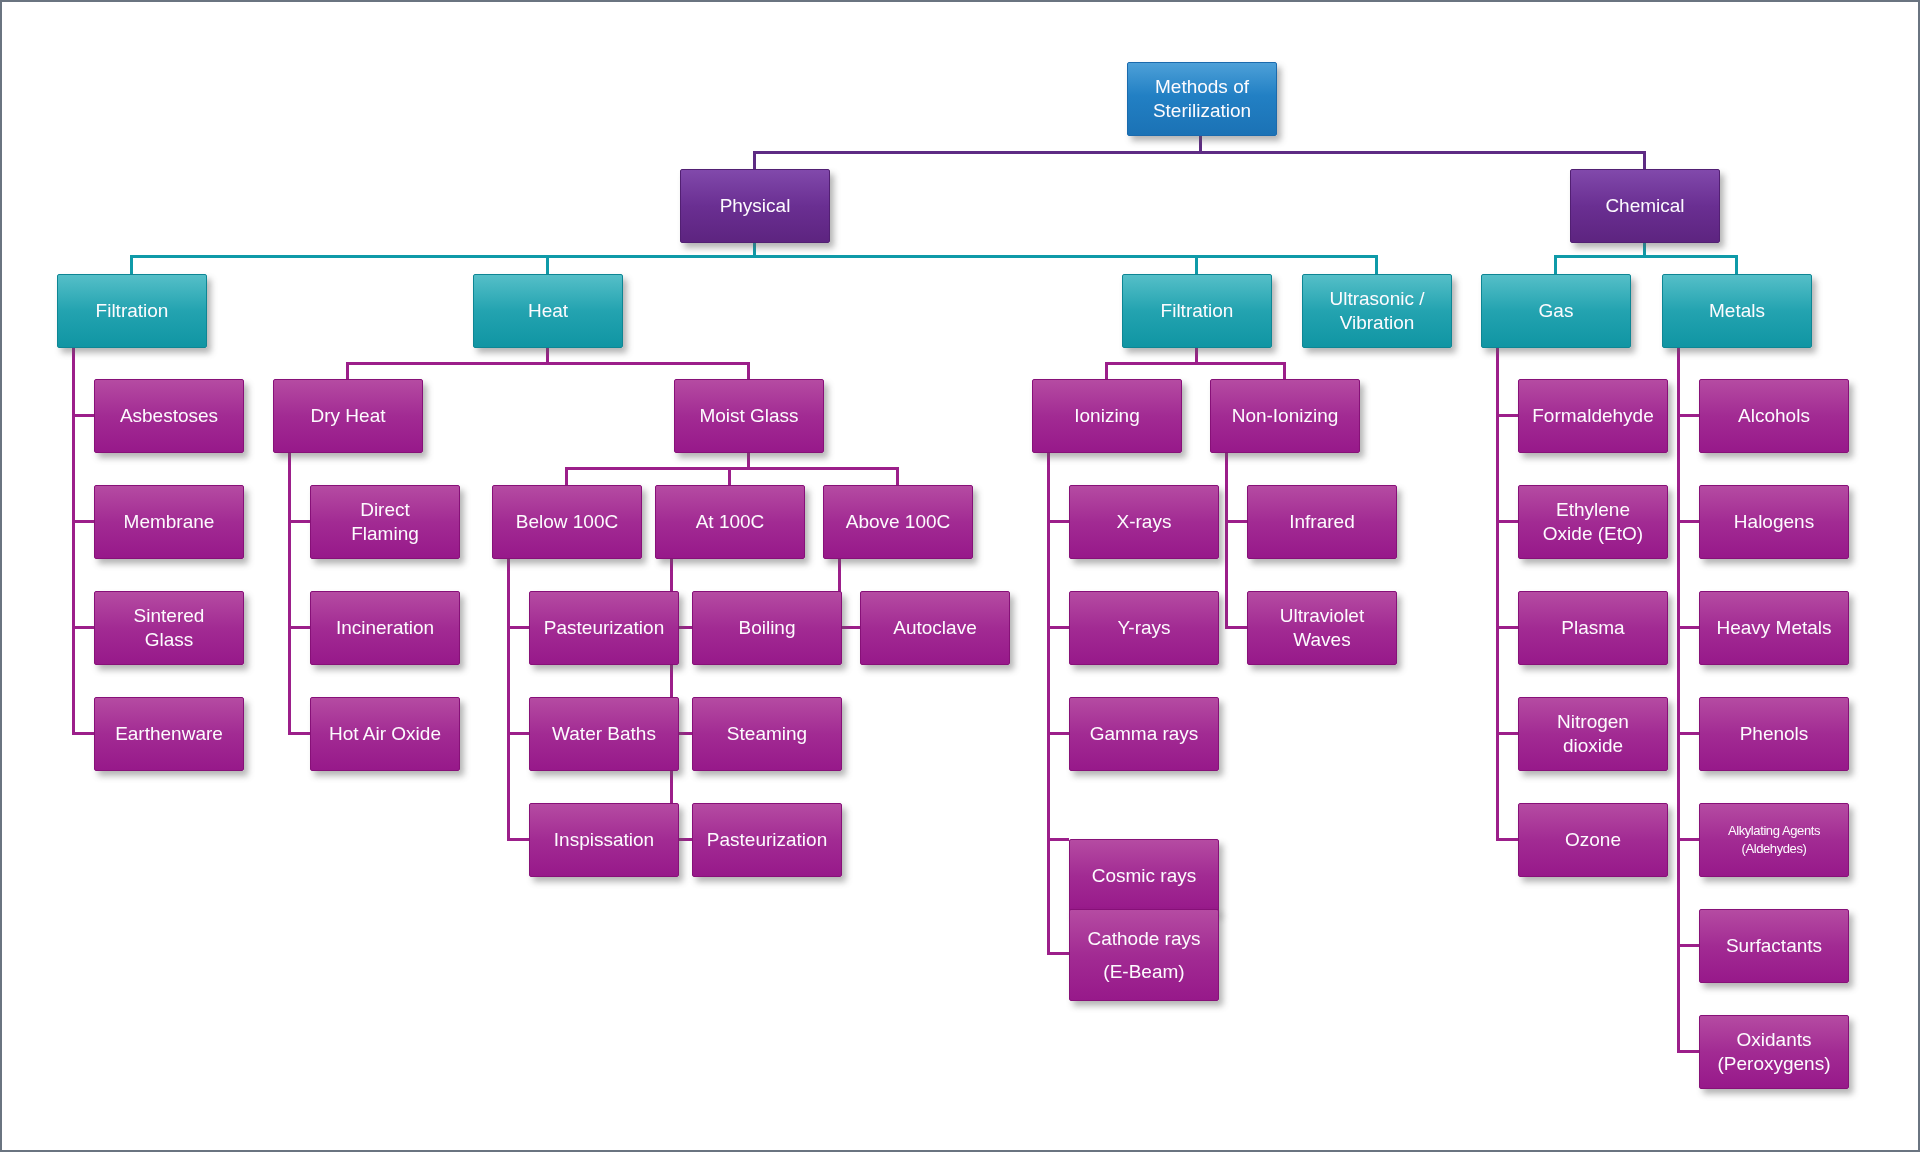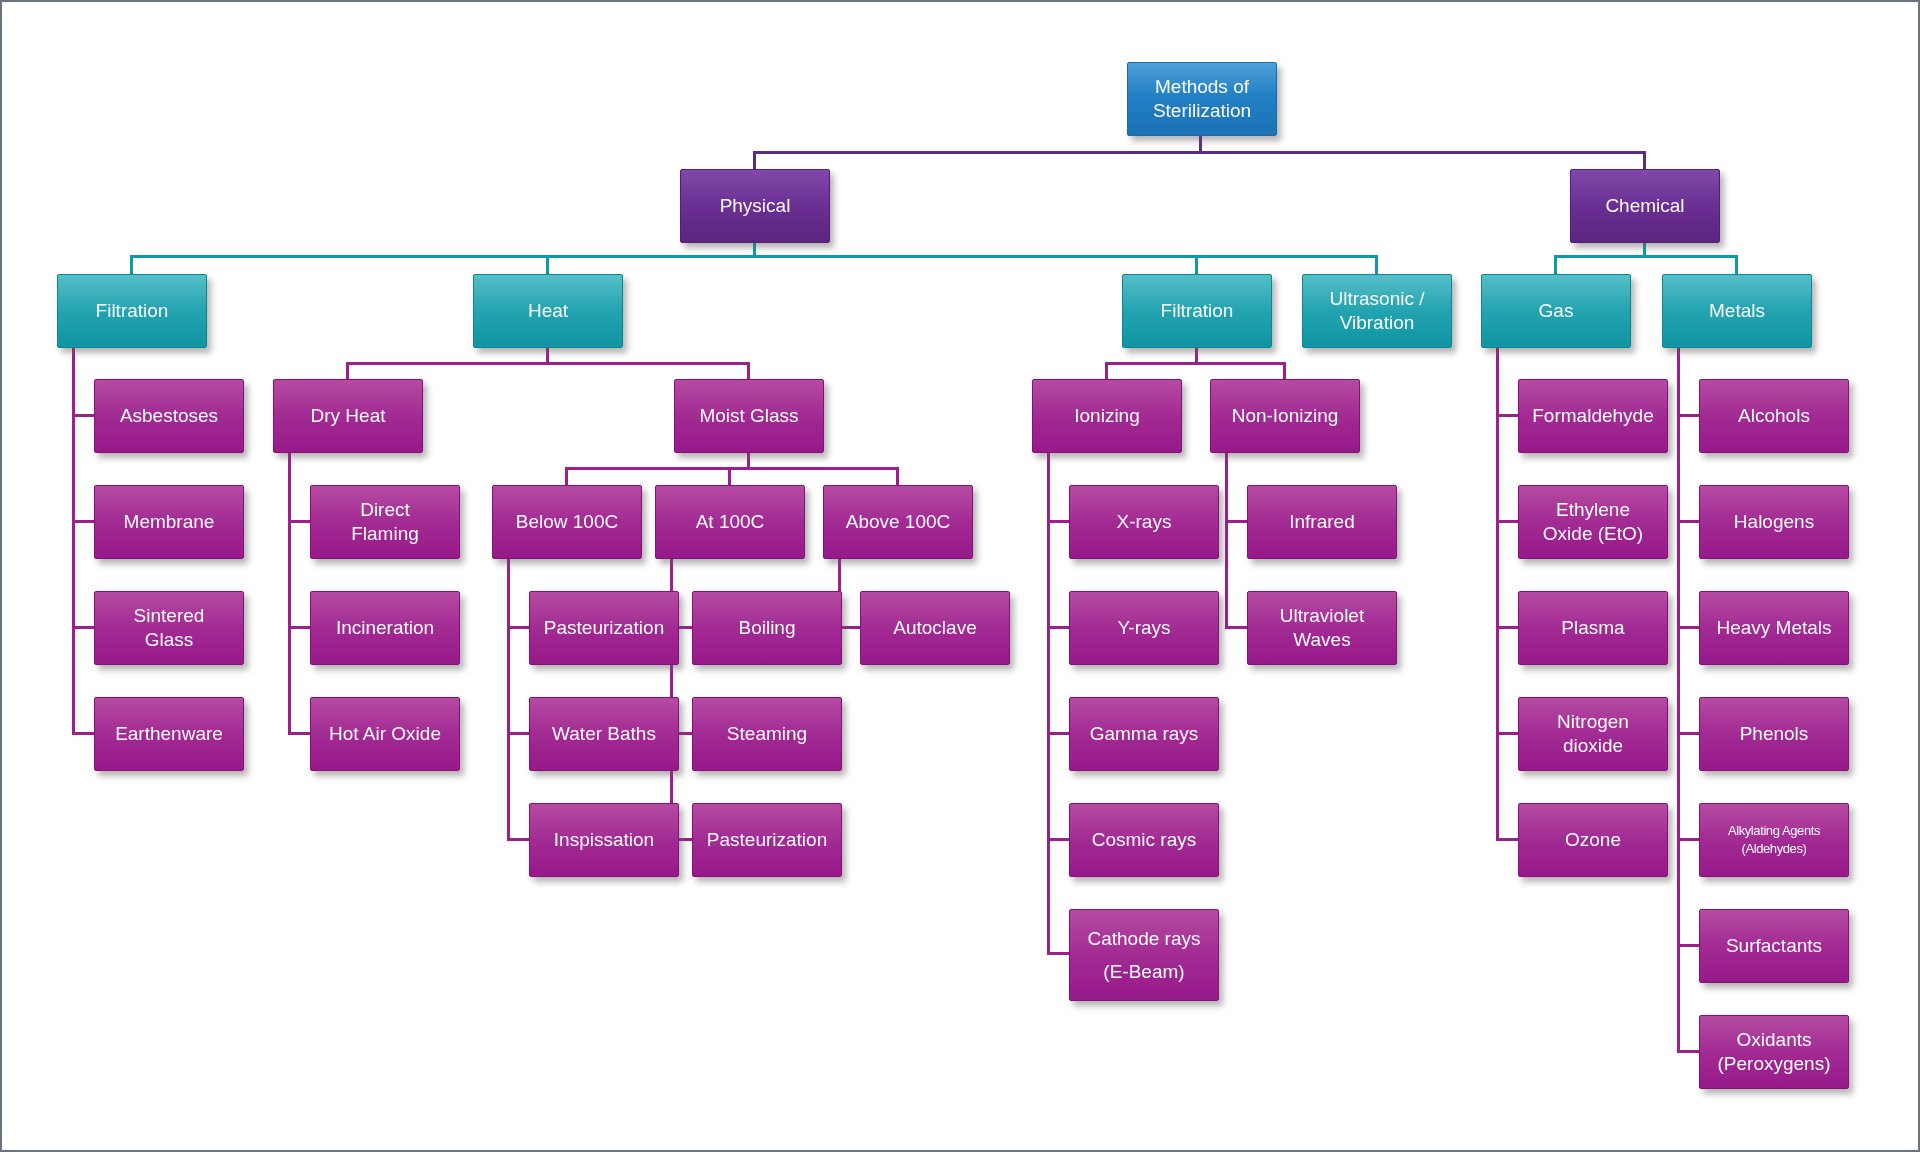--- a/index.html
+++ b/index.html
@@ -171,21 +171,21 @@
     <div class="node c-mag" style="left:690px;top:801px">Pasteurization</div>
 
     <div class="node c-mag" style="left:858px;top:589px">Autoclave</div>
 
     <div class="node c-mag" style="left:1030px;top:377px">Ionizing</div>
     <div class="node c-mag" style="left:1208px;top:377px">Non-Ionizing</div>
 
     <div class="node c-mag" style="left:1067px;top:483px">X-rays</div>
     <div class="node c-mag" style="left:1067px;top:589px">Y-rays</div>
     <div class="node c-mag" style="left:1067px;top:695px">Gamma rays</div>
-    <div class="node c-mag" style="left:1067px;top:801px">Cosmic rays</div>
+    <div class="node c-mag" style="left:1067px;top:837px">Cosmic rays</div>
     <div class="node c-mag tall" style="left:1067px;top:907px">Cathode rays
 (E-Beam)</div>
 
     <div class="node c-mag" style="left:1245px;top:483px">Infrared</div>
     <div class="node c-mag" style="left:1245px;top:589px">Ultraviolet
 Waves</div>
 
     <div class="node c-mag" style="left:1516px;top:377px">Formaldehyde</div>
     <div class="node c-mag" style="left:1516px;top:483px">Ethylene
 Oxide (EtO)</div>

